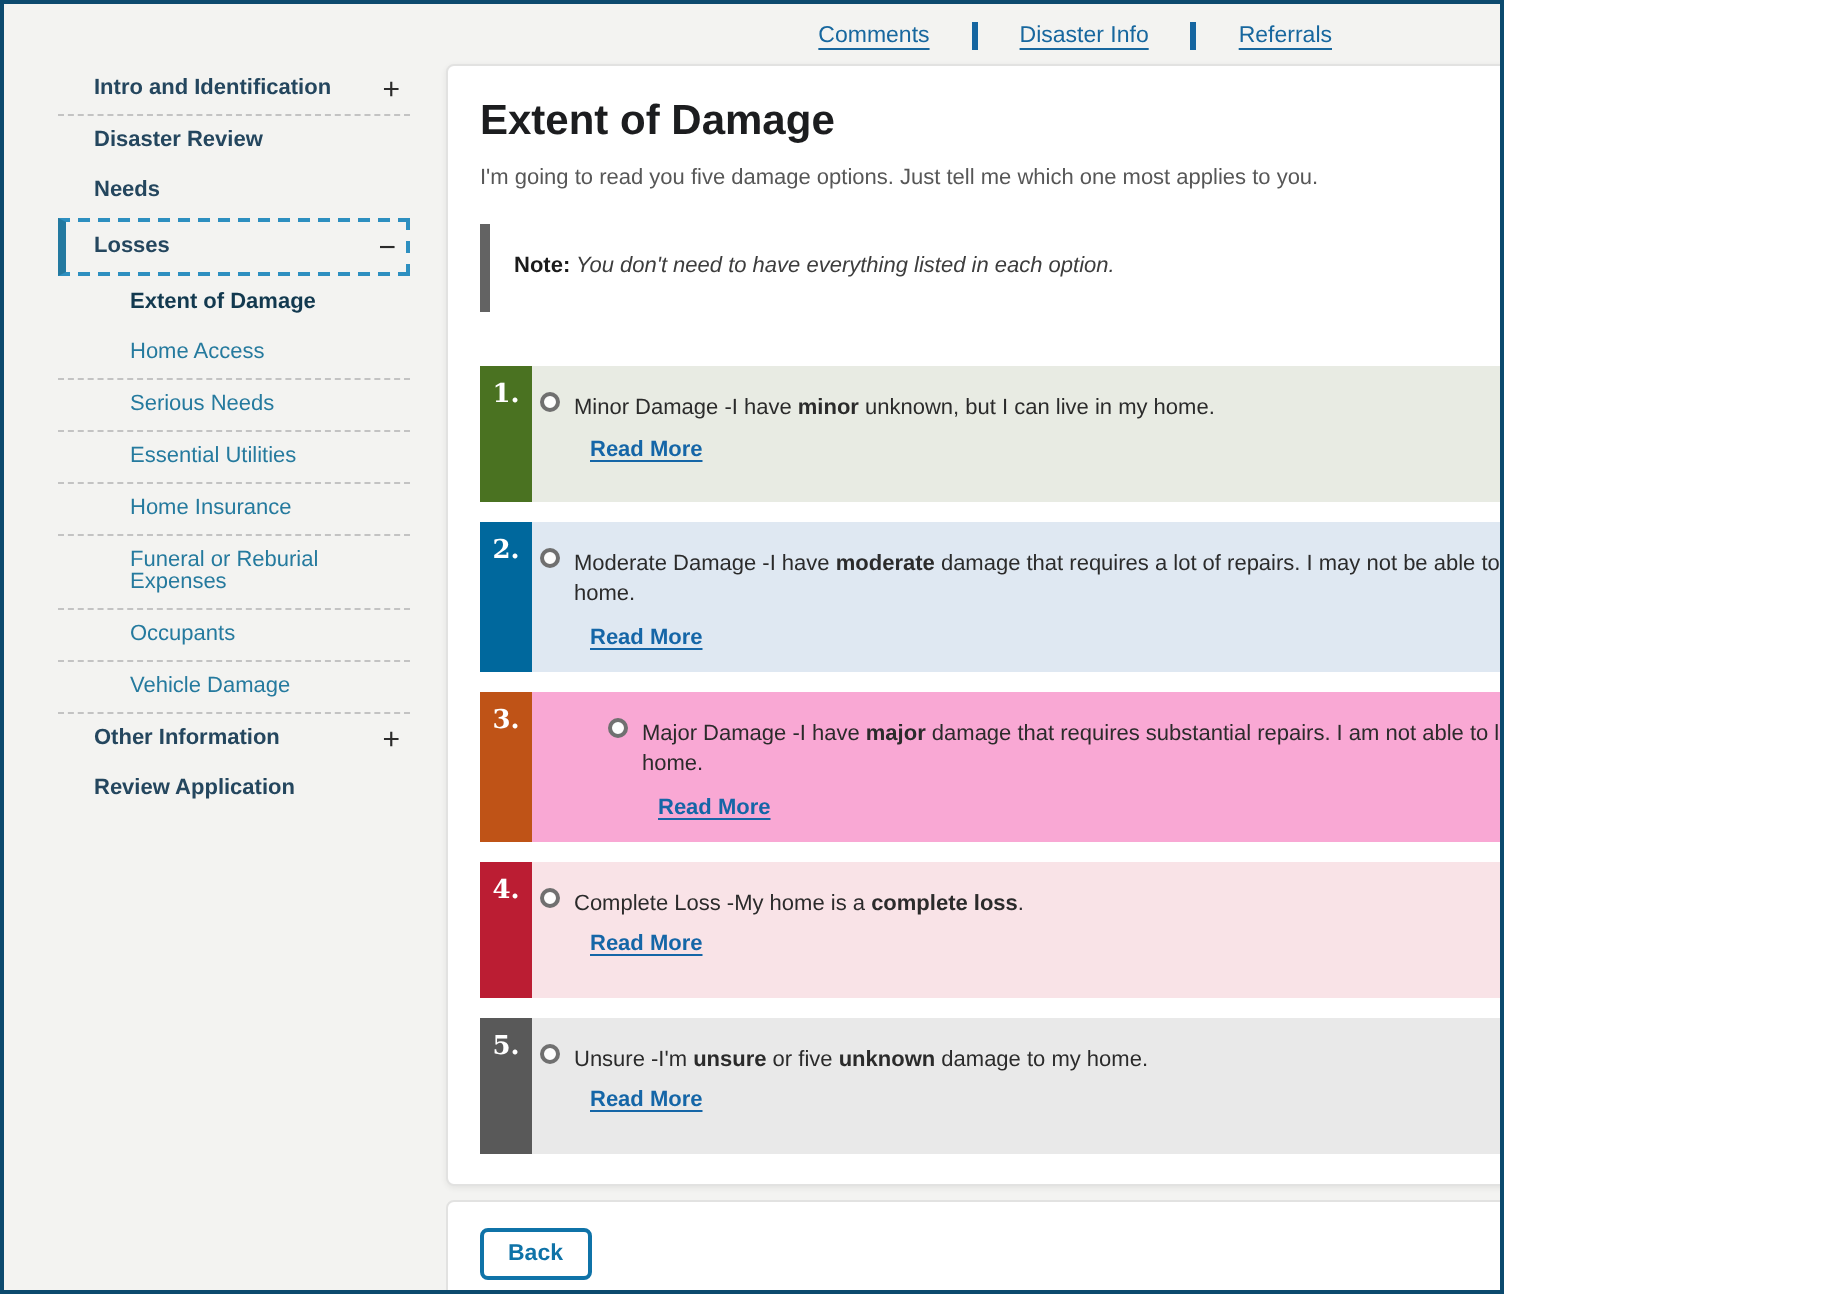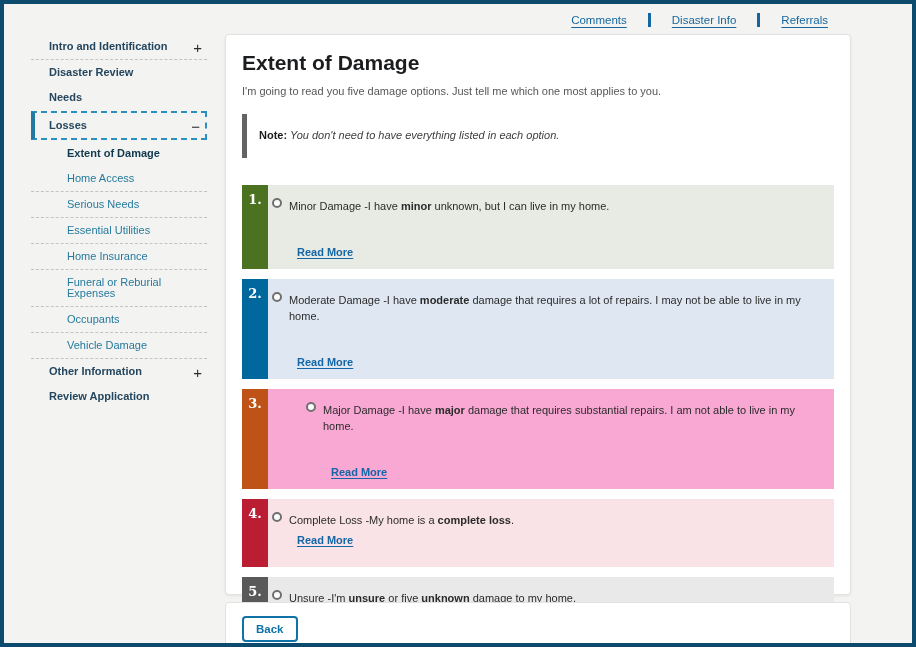--- a/index.html
+++ b/index.html
@@ -1,19 +1,19 @@
 <!DOCTYPE html>
 <html><head>
 <meta charset="utf-8">
 <style>
   * { box-sizing: border-box; margin: 0; padding: 0; }
   body { margin: 0; background: #fff; font-family: "Liberation Sans", sans-serif; }
   .window {
-    position: relative; width: 916px; height: 647px;
-    border: 4px solid #0c4a6e; background: #f3f3f1; overflow: hidden;
+    position: relative; width: 752px; height: 647px;
+    border: 2px solid #0c4a6e; background: #f3f3f1; overflow: hidden;
   }
 
   
   .topnav {
     position: absolute; top: 5px; right: 84px;
     display: flex; align-items: center; height: 22px;
   }
   .topnav .nav-link {
     font-size: 11.5px; color: #17679e; text-decoration: underline;
     cursor: pointer; text-underline-offset: 3px;
@@ -70,21 +70,21 @@
   }
   .opt-body { flex: 1; padding: 13px 12px 9px 4px; }
   .opt-line { display: flex; align-items: flex-start; cursor: pointer; }
   .radio {
     width: 10px; height: 10px; border: 2px solid #707070; border-radius: 50%;
     background: #fdfdfd; flex: none; margin: 0 7px 0 0; margin-top: 0;
   }
   .opt-text { font-size: 11px; color: #2b2b2b; line-height: 1.4; padding-top: 1px; }
   .opt-text .b { font-weight: 700; }
   .read-more {
-    display: inline-block; margin: 32px 0 0 25px; font-size: 11px; font-weight: 700;
+    display: inline-block; margin: 7px 0 0 25px; font-size: 11px; font-weight: 700;
     color: #1566a7; text-decoration: underline; text-underline-offset: 2px; cursor: pointer;
   }
   .opt.tight .read-more { margin-top: 6px; }
 
   
   .footer {
     position: absolute; left: 221px; top: 598px; width: 626px; height: 62px;
     background: #fff; border: 1px solid #e2e2e1; border-radius: 4px;
     padding: 13px 16px; display: flex; justify-content: space-between; align-items: flex-start;
   }

